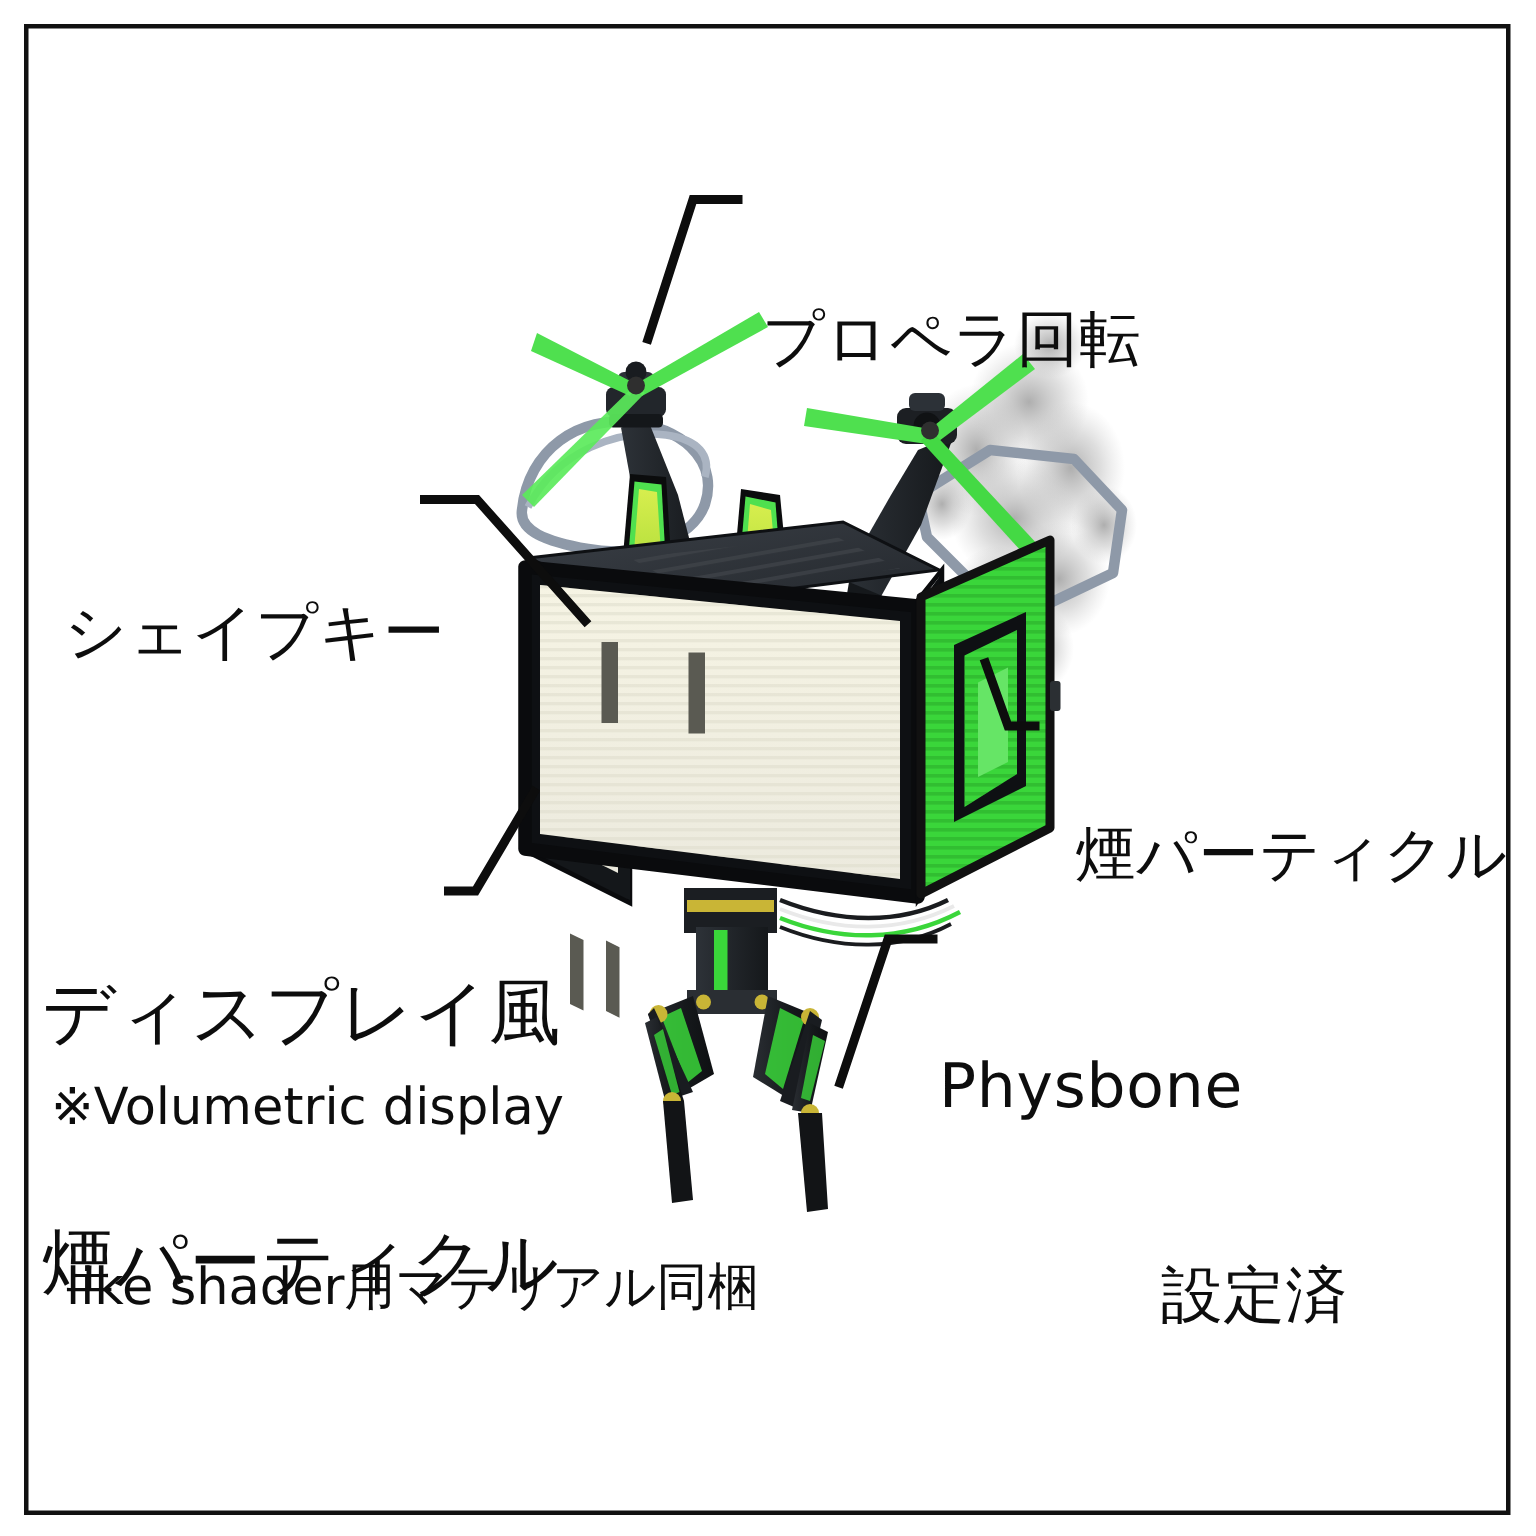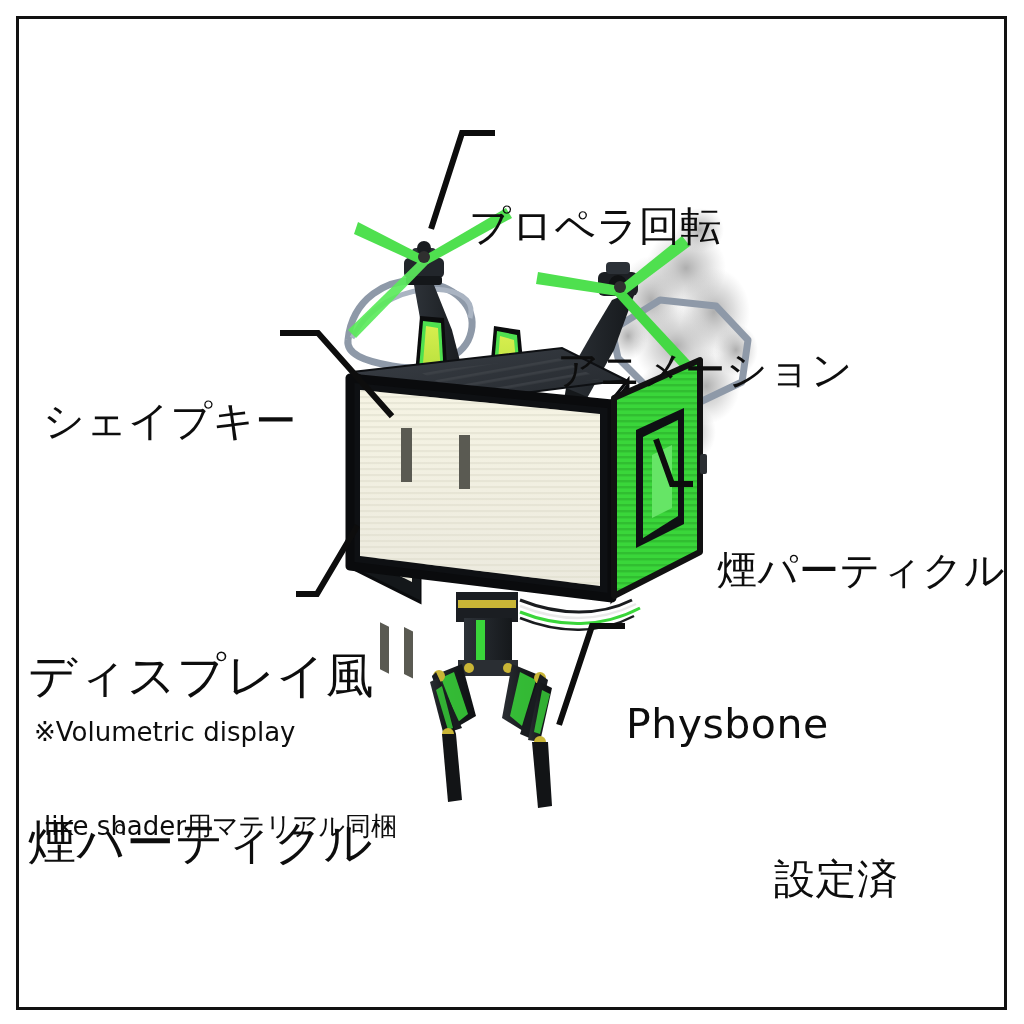--- a/index.html
+++ b/index.html
@@ -10,36 +10,36 @@
   
   .frame{position:absolute;left:16px;top:16px;width:991px;height:994px;
          border:3px solid #111;box-sizing:border-box;background:transparent;}
 
   
   .anno{position:absolute;color:#0d0d0d;white-space:pre;line-height:1.12;
         font-family:"DejaVu Sans","Liberation Sans",sans-serif;
         font-weight:400;letter-spacing:0.5px;}
   .anno span{display:block;}
 
-  #label-prop{left:469px;top:112px;font-size:41px;}
+  #label-prop{left:508px;top:112px;font-size:41px;}
   #label-prop .l2{margin-left:88px;margin-top:6px;}
 
   #label-shape{left:43px;top:307px;font-size:41px;}
 
   #label-display{left:28px;top:541px;font-size:48px;}
   #label-display .l2{margin-top:6px;}
 
-  #label-note{left:34px;top:660px;font-size:26px;letter-spacing:0px;}
+  #label-note{left:34px;top:643px;font-size:34px;letter-spacing:0px;}
   #label-note .l2{margin-left:10px;margin-top:6px;}
 
   #label-smoke{left:694px;top:458px;font-size:40px;margin-left:23px;}
 
   #label-arm{left:626px;top:608px;font-size:41px;}
   #label-arm .l2{margin-top:2px;}
-  #label-arm .l3{margin-left:148px;margin-top:17px;}
+  #label-arm .l3{margin-left:148px;margin-top:1px;}
 
   #label-bottom{left:80px;top:857px;font-size:43px;display:flex;align-items:center;}
   #bullet-square{width:44px;height:44px;background:#0d0d0d;display:inline-block;}
   #bottom-text{margin-left:46px;}
 
   
   #leaders{position:absolute;left:0;top:0;width:1024px;height:1024px;}
 
   
   #drone{position:absolute;left:0;top:0;width:1024px;height:1024px;}
@@ -243,21 +243,20 @@
       <path d="M492,133 L462,133 L432,226"></path>
       <path d="M283,333 L318,333 L390,414"></path>
       <path d="M299,594 L317,594 L356,528"></path>
       <path d="M690,484 L672,484 L657,442"></path>
       <path d="M622,626 L592,626 L560,722"></path>
     </g>
   </svg>
 
   <div class="anno" id="label-prop">
     <span class="l1">プロペラ回転</span>
-    <span class="l2">アニメーション</span>
   </div>
 
   <div class="anno" id="label-shape">
     <span class="l1">シェイプキー</span>
   </div>
 
   <div class="anno" id="label-display">
     <span class="l1">ディスプレイ風</span>
     <span class="l2">煙パーティクル</span>
   </div>

